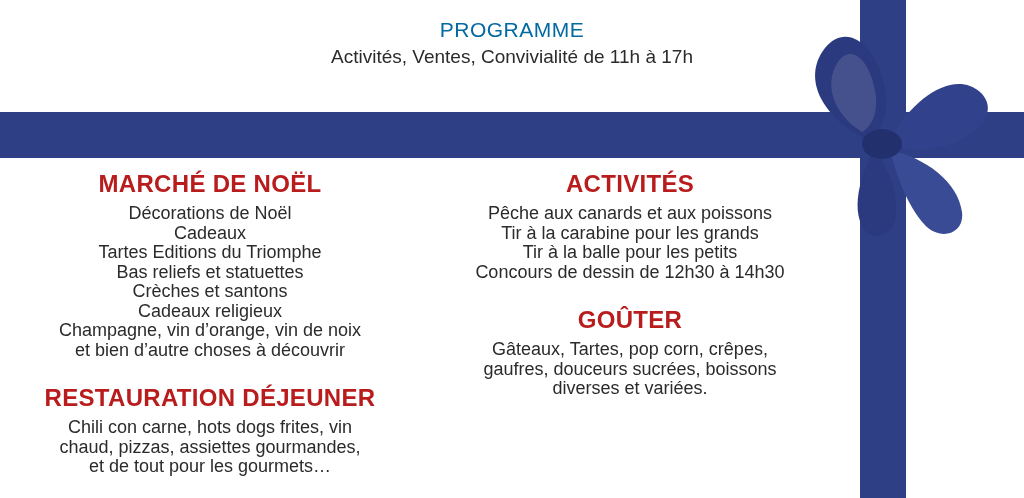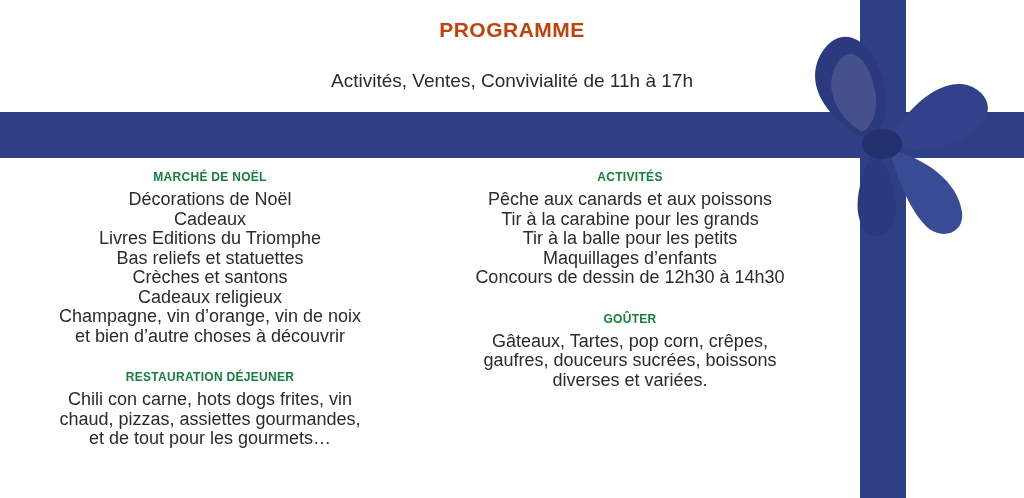--- a/index.html
+++ b/index.html
@@ -25,24 +25,24 @@
   .header {
     position: absolute;
     top: 18px;
     left: 0;
     width: 1024px;
     text-align: center;
     z-index: 5;
   }
   .header-title {
     font-size: 21px;
-    font-weight: bold;
+    font-weight: normal;
     letter-spacing: 0.5px;
-    color: #c2410c;
-    margin-bottom: 28px;
+    color: #0369a1;
+    margin-bottom: 4px;
   }
   .header-subtitle {
     font-size: 19px;
     color: #2b2b2b;
   }
 
   
   .ribbon-horizontal {
     position: absolute;
     top: 112px;
@@ -83,23 +83,23 @@
     position: absolute;
     top: 0;
     width: 420px;
     text-align: center;
   }
   .col-left { left: 0px; }
   .col-right { left: 420px; }
 
   .section { margin-bottom: 22px; }
   .section-title {
-    font-size: 12px;
+    font-size: 24px;
     font-weight: bold;
-    color: #15803d;
+    color: #b91c1c;
     margin-bottom: 6px;
     letter-spacing: 0.3px;
   }
   .section-line {
     font-size: 18px;
     line-height: 19.5px;
     color: #2b2b2b;
   }
   .section-line.italic { font-style: italic; }
 
@@ -136,21 +136,21 @@
   </svg>
 
   <div class="content">
 
     <div class="col col-left">
 
       <div class="section">
         <div class="section-title">MARCHÉ DE NOËL</div>
         <div class="section-line">Décorations de Noël</div>
         <div class="section-line">Cadeaux</div>
-        <div class="section-line">Livres Editions du Triomphe</div>
+        <div class="section-line">Tartes Editions du Triomphe</div>
         <div class="section-line">Bas reliefs et statuettes</div>
         <div class="section-line">Crèches et santons</div>
         <div class="section-line">Cadeaux religieux</div>
         <div class="section-line">Champagne, vin d’orange, vin de noix</div>
         <div class="section-line">et bien d’autre choses à découvrir</div>
       </div>
 
       <div class="section block-restauration">
         <div class="section-title">RESTAURATION DÉJEUNER</div>
         <div class="section-line">Chili con carne, hots dogs frites, vin</div>
@@ -160,21 +160,20 @@
 
     </div>
 
     <div class="col col-right">
 
       <div class="section">
         <div class="section-title">ACTIVITÉS</div>
         <div class="section-line">Pêche aux canards et aux poissons</div>
         <div class="section-line">Tir à la carabine pour les grands</div>
         <div class="section-line">Tir à la balle pour les petits</div>
-        <div class="section-line">Maquillages d’enfants</div>
         <div class="section-line">Concours de dessin de 12h30 à 14h30</div>
       </div>
 
       <div class="section block-gouter">
         <div class="section-title">GOÛTER</div>
         <div class="section-line">Gâteaux, Tartes, pop corn, crêpes,</div>
         <div class="section-line">gaufres, douceurs sucrées, boissons</div>
         <div class="section-line">diverses et variées.</div>
       </div>
 

